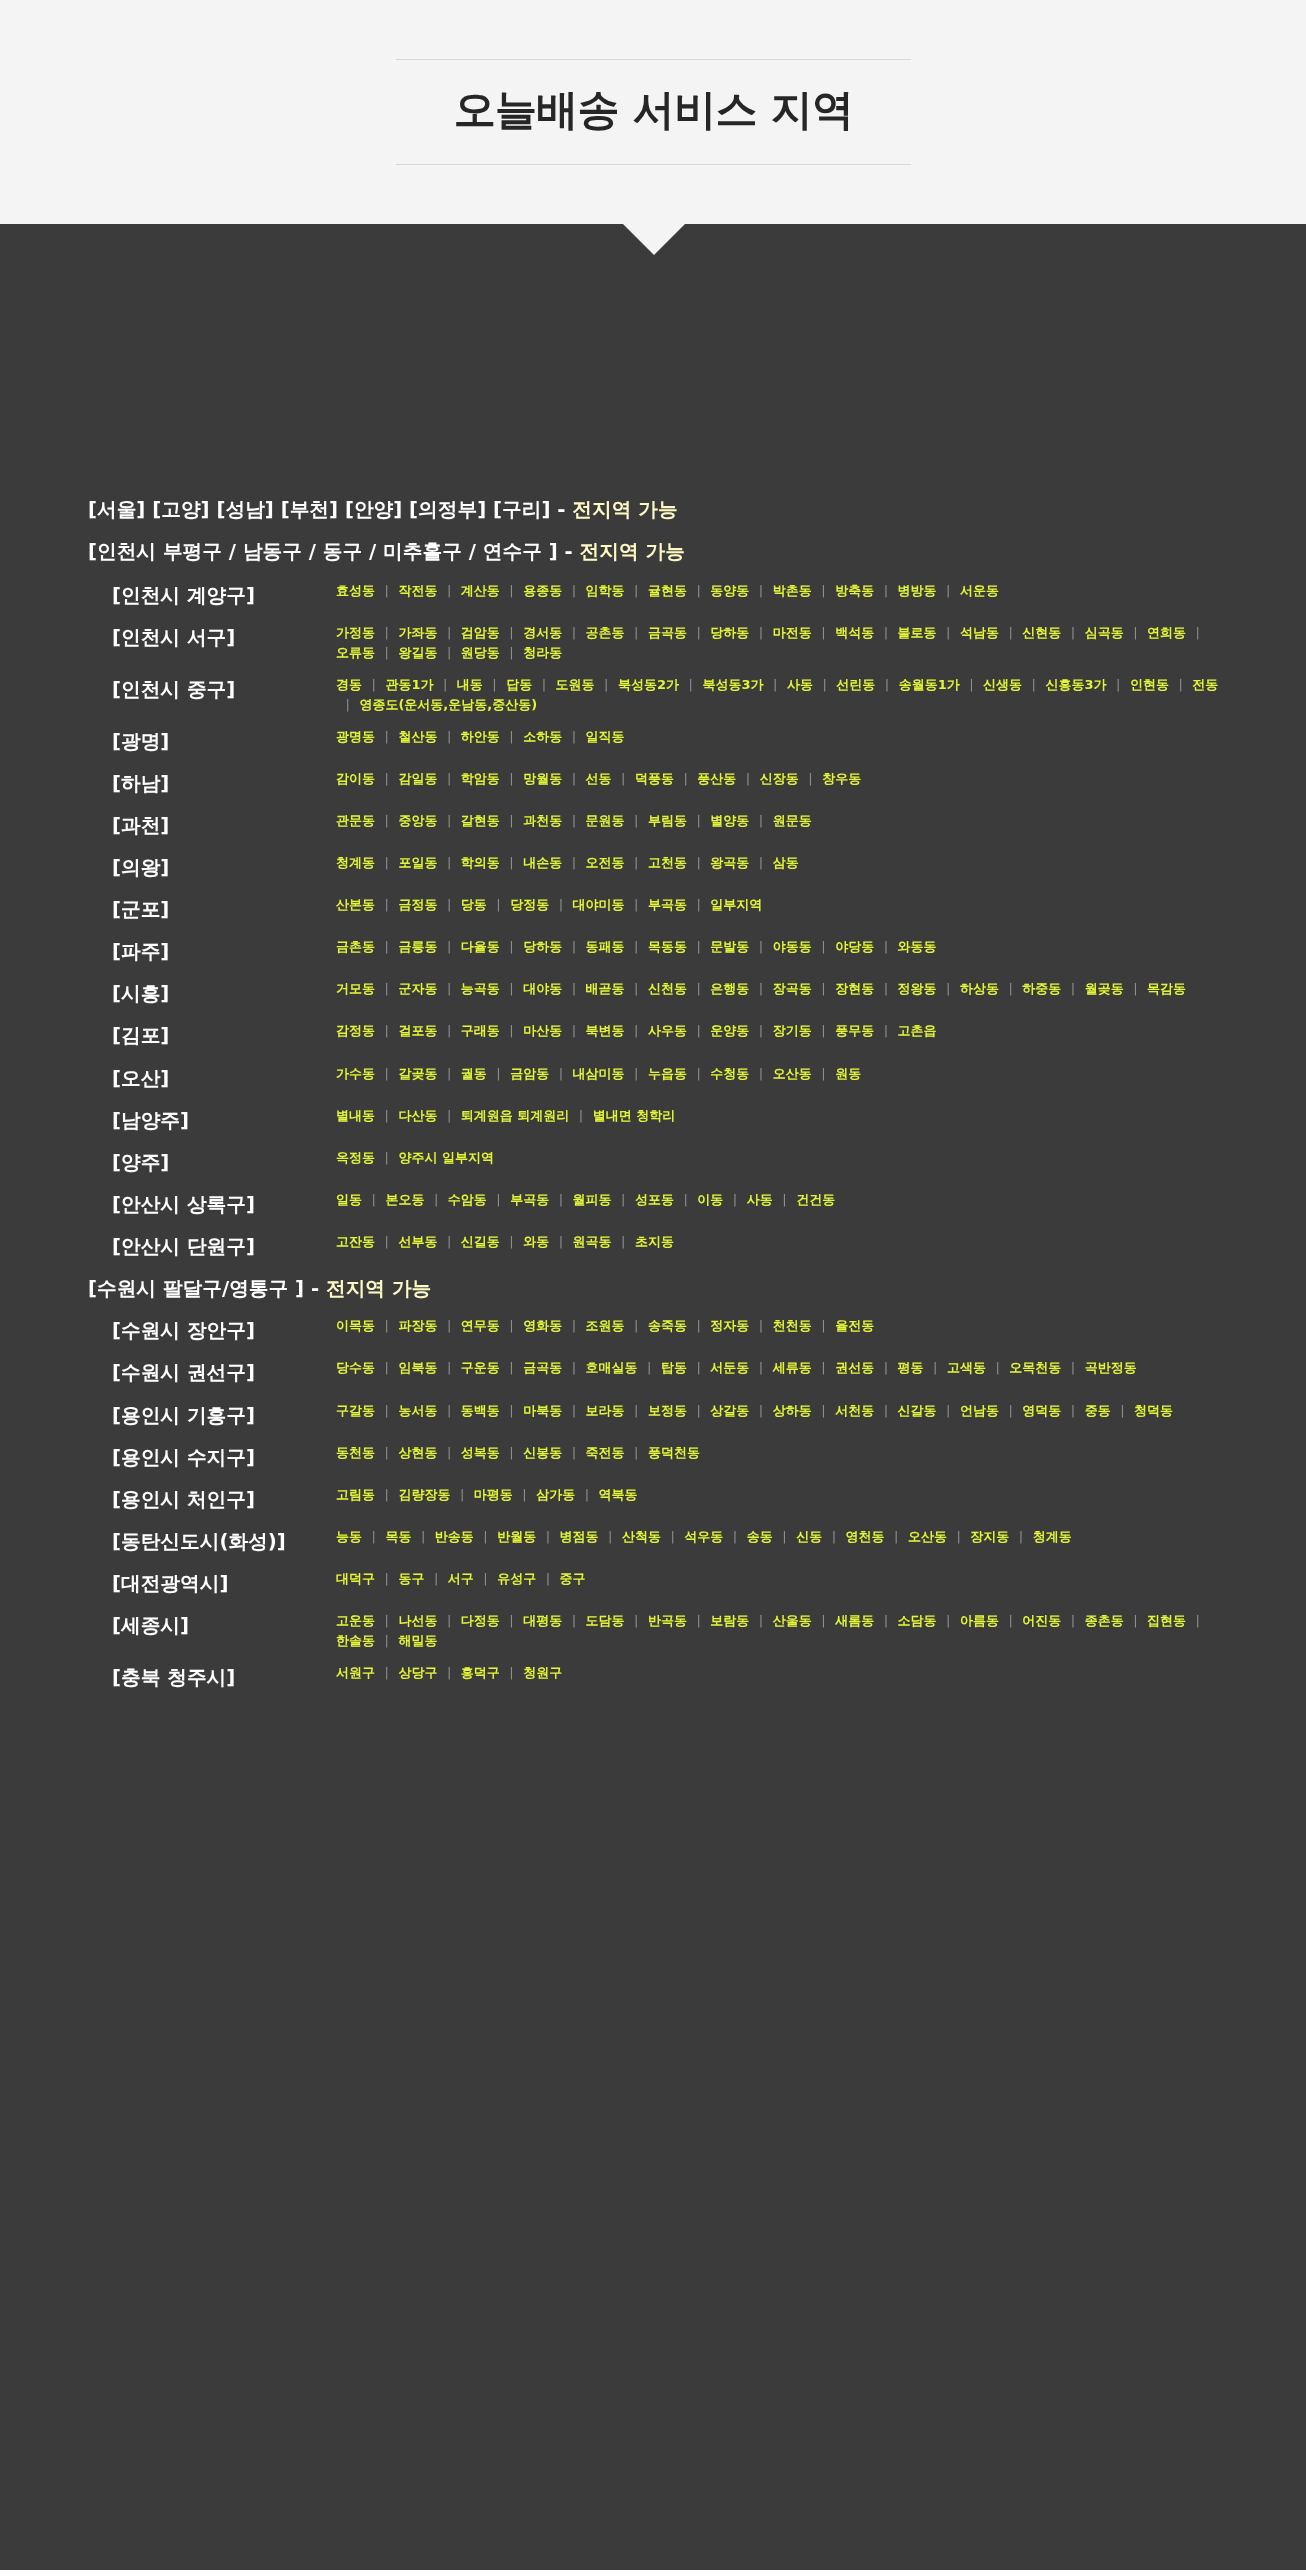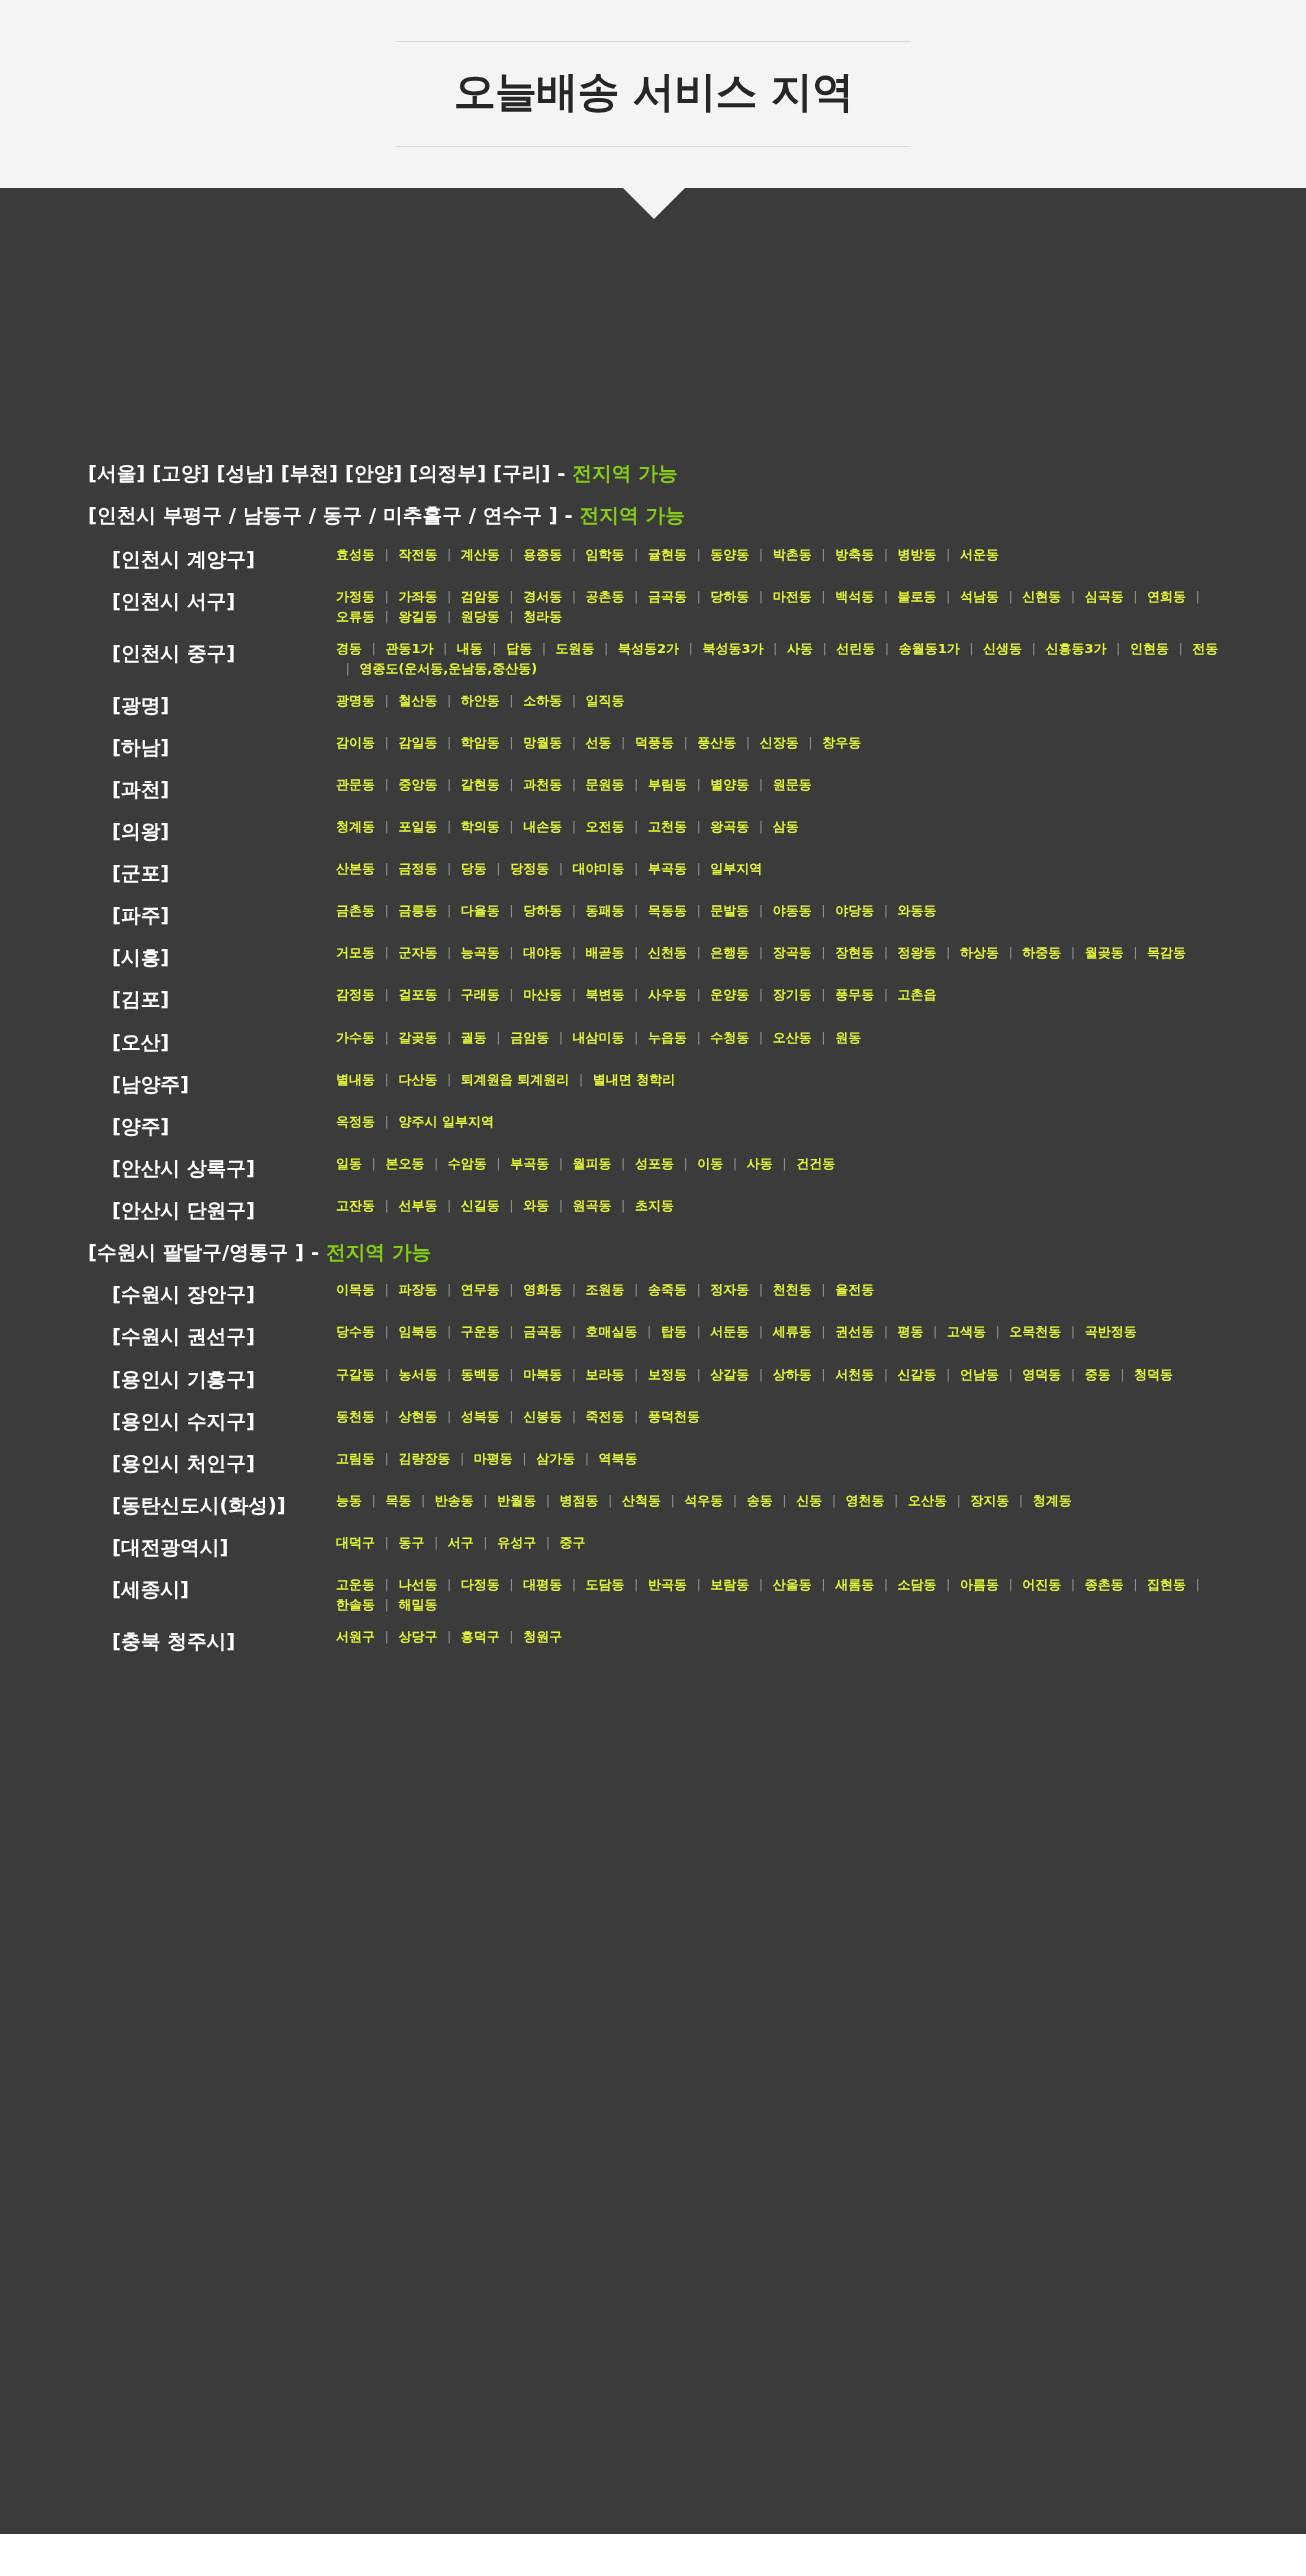--- a/index.html
+++ b/index.html
@@ -15,21 +15,21 @@
     width: 1307px;
     margin: 0 auto;
     background: #ffffff;
     position: relative;
   }
 
   
   .header {
     background: #f4f4f4;
     padding: 0;
-    height: 188px;
+    height: 224px;
     box-sizing: border-box;
     display: flex;
     flex-direction: column;
     align-items: center;
     justify-content: center;
   }
   .header-rule {
     width: 515px;
     height: 1.4px;
     background: #d8d8d8;
@@ -111,21 +111,21 @@
   
   .fullrow {
     color: #ffffff;
     font-size: 19.7px;
     font-weight: bold;
     line-height: 1.52;
     margin-bottom: 12.2px;
     white-space: nowrap;
   }
   .fullrow .accent {
-    color: #84cc16;
+    color: #fef9c3;
   }
   .fullrow.spaced { margin-bottom: 14px; }
 </style>
 </head>
 <body>
 
 <div class="page">
 
   <div class="header">
     <div class="header-rule"></div>

